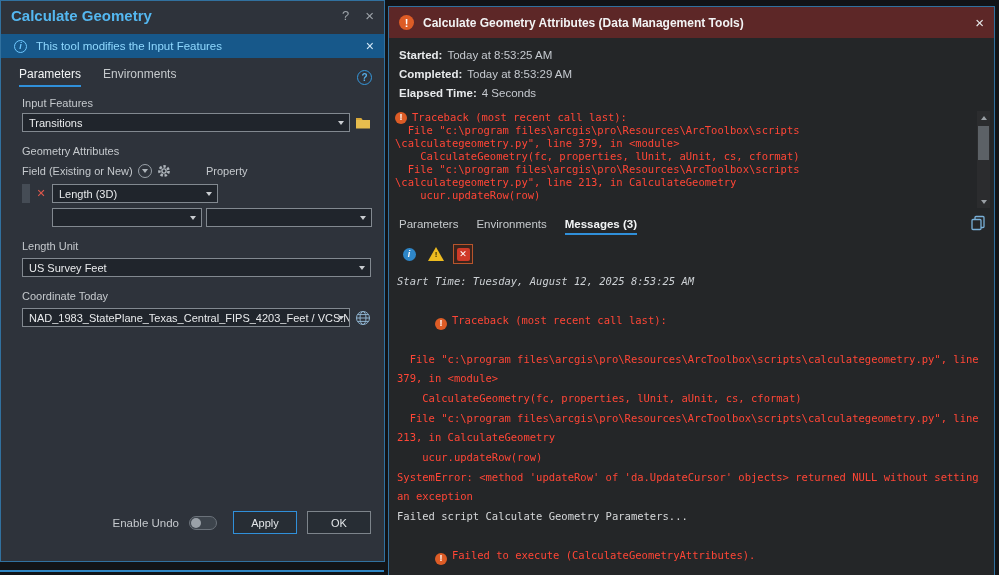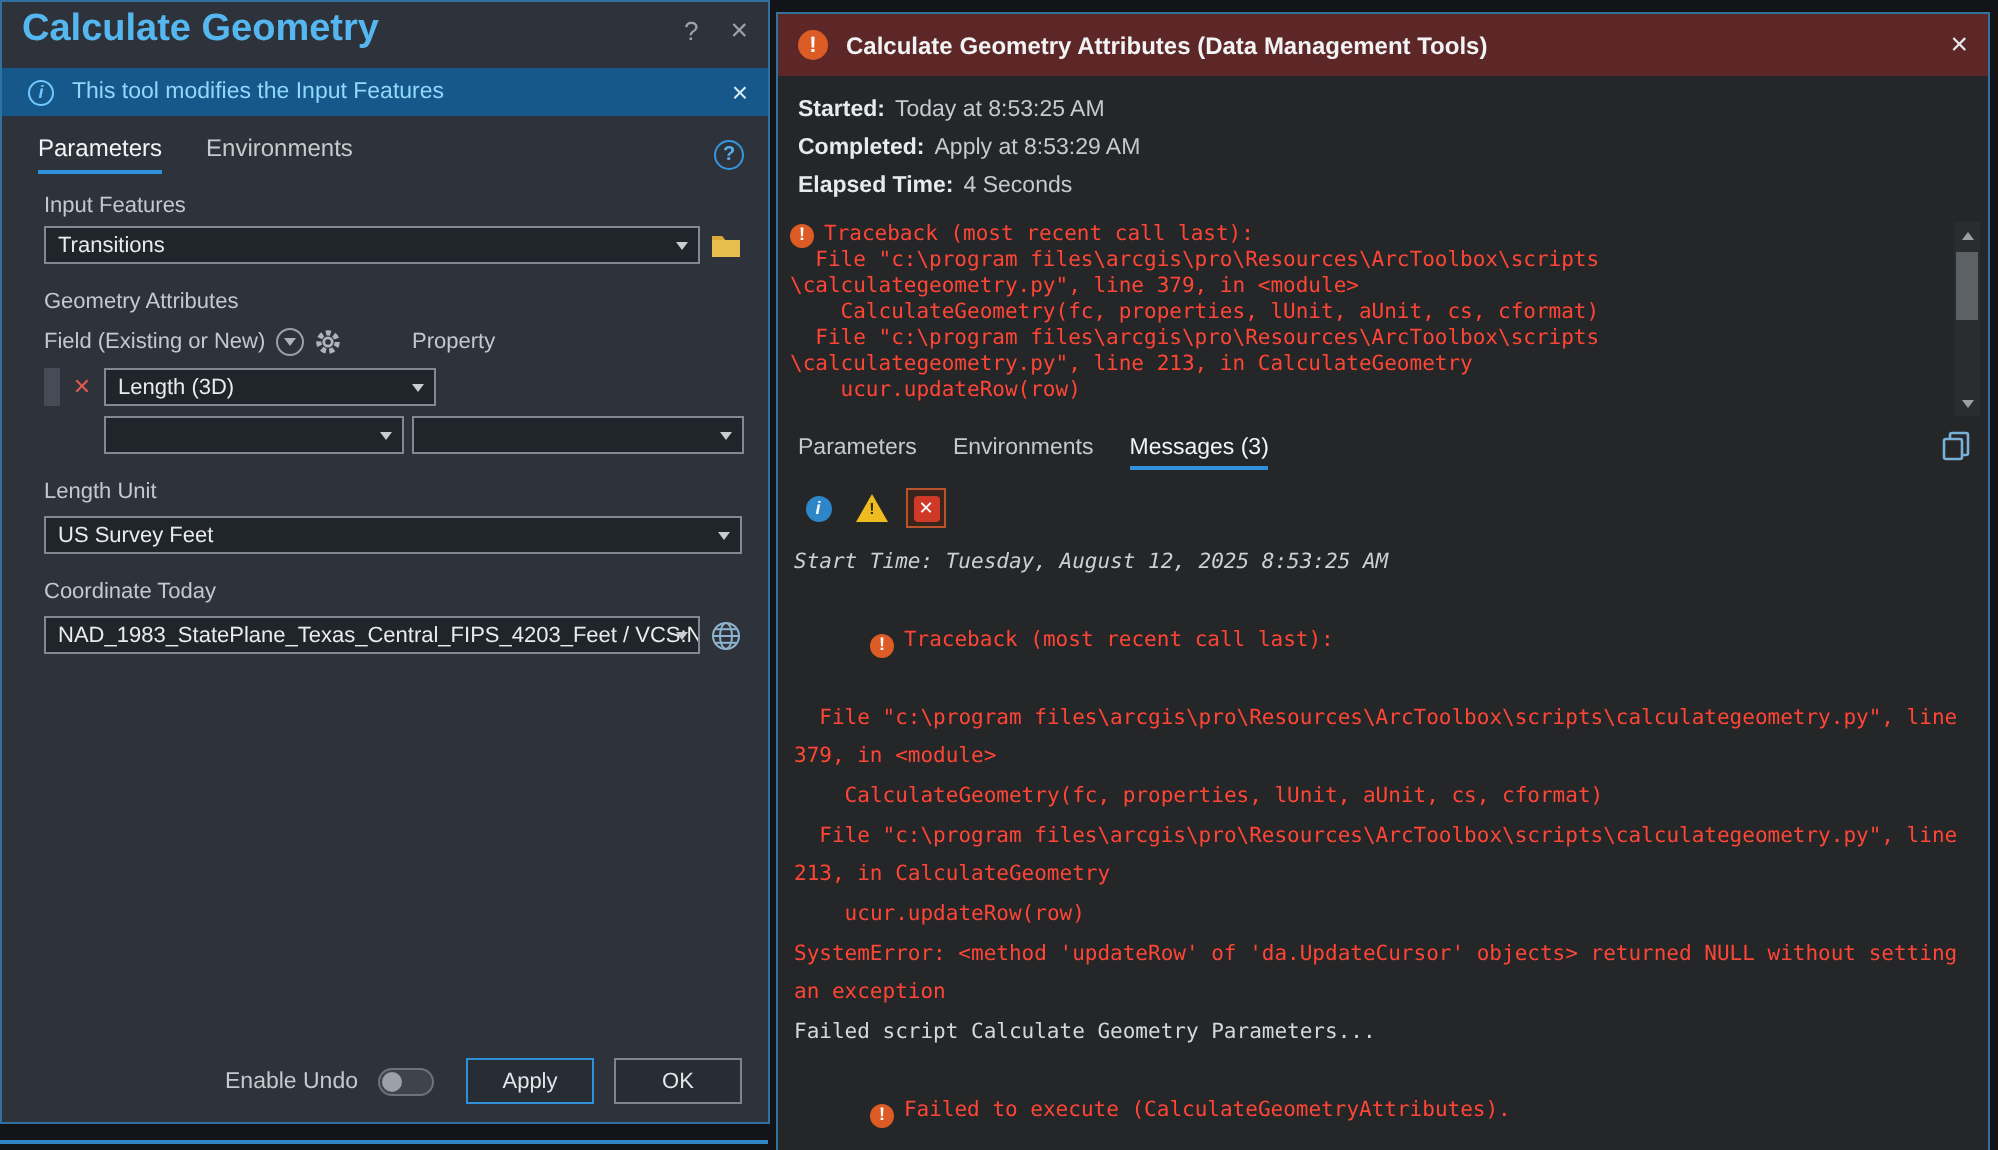--- a/index.html
+++ b/index.html
@@ -5,21 +5,21 @@
   * { margin:0; padding:0; box-sizing:border-box; }
   html,body { width:999px; height:575px; overflow:hidden; }
   body { background:#121417; font-family:"Liberation Sans","DejaVu Sans",sans-serif; position:relative; }
   .mono { font-family:"DejaVu Sans Mono","Liberation Mono",monospace; }
 
   
   .dlg { position:absolute; left:0; top:0; width:385px; height:562px;
          background:var(--panel_bg,#2e333b); border:1px solid #31719f;
          display:flex; flex-direction:column; }
   .dlg-titlebar { height:28px; display:flex; align-items:center; padding:0 10px; flex:none; }
-  .dlg-title { flex:1; color:var(--title_blue,#54b7f0); font-size:19px; font-weight:600; }
+  .dlg-title { flex:1; color:var(--title_blue,#54b7f0); font-size:15px; font-weight:600; }
   .tb-btn { color:#9da3a9; font-size:13px; margin-left:16px; }
   .tb-btn.x { font-size:15px; }
 
   .banner { margin-top:5px; height:24px; background:var(--banner_bg,#17588a);
             display:flex; align-items:center; padding:0 10px; flex:none; }
   .banner-i { width:13px; height:13px; border:1px solid #6fc8ff; border-radius:50%;
               color:#6fc8ff; font-size:9px; font-weight:bold; font-style:italic;
               display:flex; align-items:center; justify-content:center; margin:0 9px 0 3px; flex:none; }
   .banner-text { flex:1; color:var(--banner_text,#8fd9ff); font-size:11.5px; }
   .banner-x { color:#d4e9f8; font-size:14px; }
@@ -51,21 +51,21 @@
                display:inline-flex; align-items:center; justify-content:center; }
   .cc-caret { border-left:3px solid transparent; border-right:3px solid transparent; border-top:4px solid #aeb4ba; }
 
   .vt-row { display:flex; align-items:center; gap:4px; margin-bottom:5px; }
   .vt-handle { width:8px; height:19px; background:#454c55; flex:none; }
   .vt-handle.ghost { background:transparent; }
   .vt-del { width:14px; text-align:center; color:#e0584c; font-size:11px; font-weight:bold; flex:none; }
   .w-field { width:150px; flex:none; }
   .w-prop  { width:166px; flex:none; }
 
-  .footer { display:flex; align-items:center; justify-content:flex-end; padding:0 13px 9px; gap:10px; flex:none; }
+  .footer { display:flex; align-items:center; justify-content:flex-end; padding:0 13px 27px; gap:10px; flex:none; }
   .undo-label { color:#c5c9cd; font-size:11.5px; }
   .toggle { width:28px; height:14px; border-radius:8px; background:#3d444c; border:1px solid #6b727a;
             position:relative; margin-right:6px; flex:none; }
   .toggle-knob { position:absolute; left:1px; top:1px; width:10px; height:10px; border-radius:50%; background:#9aa1a8; }
   .btn { min-width:64px; height:23px; background:#272d34; border:1px solid #7d848b; color:#e3e6e9;
          font-size:11px; display:flex; align-items:center; justify-content:center; }
   .btn.primary { border-color:var(--accent,#3090da); }
 
   .win-edge { position:absolute; left:0; top:570px; width:384px; height:2px; background:#2f86c4; }
 
@@ -94,21 +94,21 @@
   .pline.first { display:flex; align-items:center; gap:5px; }
   .sbar { width:13px; display:flex; flex-direction:column; background:#2b2c2e; margin-left:4px; flex:none; }
   .sb-arrow { height:13px; display:flex; align-items:center; justify-content:center; flex:none; }
   .sb-arrow.up::after { content:""; border-left:3.5px solid transparent; border-right:3.5px solid transparent; border-bottom:4.5px solid #9aa0a5; }
   .sb-arrow.down::after { content:""; border-left:3.5px solid transparent; border-right:3.5px solid transparent; border-top:4.5px solid #9aa0a5; }
   .sb-track { flex:1; position:relative; }
   .sb-thumb { position:absolute; top:2px; left:1px; width:11px; height:34px; background:#5c6166; }
 
   .ptabs { display:flex; align-items:center; padding:10px 10px 0; position:relative; flex:none; }
   .ptab { font-size:11.5px; color:#c6cacd; margin-right:18px; padding-bottom:3px; border-bottom:2px solid transparent; }
-  .ptab.active { color:#f2f4f5; border-bottom-color:var(--accent,#3090da); }
+  .ptab.active { color:#f2f4f5; border-bottom-color:var(--accent,#3090da);font-weight:bold; }
   .copy-btn { position:absolute; right:8px; top:7px; }
 
   .filters { display:flex; gap:7px; padding:9px 0 0 10px; align-items:center; flex:none; }
   .filter-btn { width:20px; height:20px; display:flex; align-items:center; justify-content:center;
                 border:1px solid transparent; }
   .filter-btn.active { border-color:#b8542c; background:#3a241c; }
   .f-info { width:13px; height:13px; border-radius:50%; background:#2e86c8; color:#fff; font-size:9px;
             font-style:italic; font-weight:bold; display:flex; align-items:center; justify-content:center; }
   .f-warn { position:relative; width:16px; height:14px; }
   .f-warn .tri { position:absolute; inset:0; background:#eebc20; clip-path:polygon(50% 0,100% 100%,0 100%); }
@@ -237,21 +237,21 @@
     <span class="err-badge lg">!</span>
     <span class="panel-title">Calculate Geometry Attributes (Data Management Tools)</span>
     <span class="panel-x">×</span>
   </div>
 
   <div class="summary">
     <div class="sum-row">
       <span class="sum-label">Started:</span><span class="sum-val">Today at 8:53:25 AM</span>
     </div>
     <div class="sum-row">
-      <span class="sum-label">Completed:</span><span class="sum-val">Apply at 8:53:29 AM</span>
+      <span class="sum-label">Completed:</span><span class="sum-val">Today at 8:53:29 AM</span>
     </div>
     <div class="sum-row">
       <span class="sum-label">Elapsed Time:</span><span class="sum-val">4 Seconds</span>
     </div>
   </div>
 
   <div class="preview">
     <div class="preview-text mono">
       <div class="pline first">
         <span class="err-badge sm">!</span>

